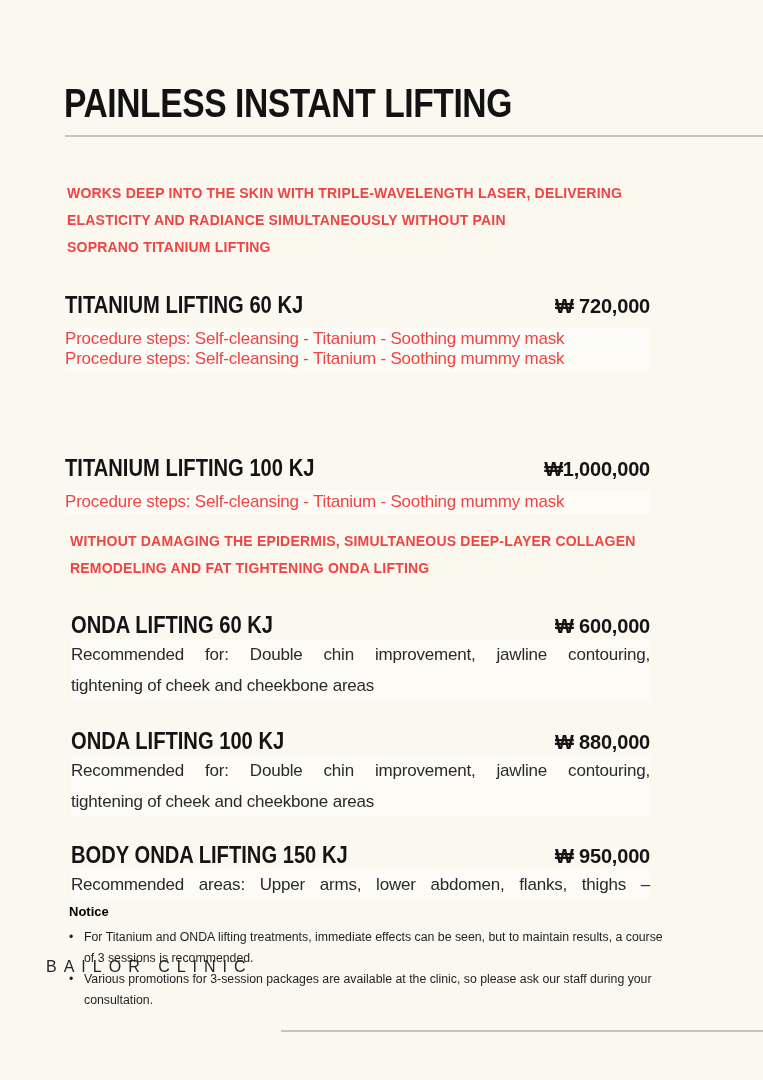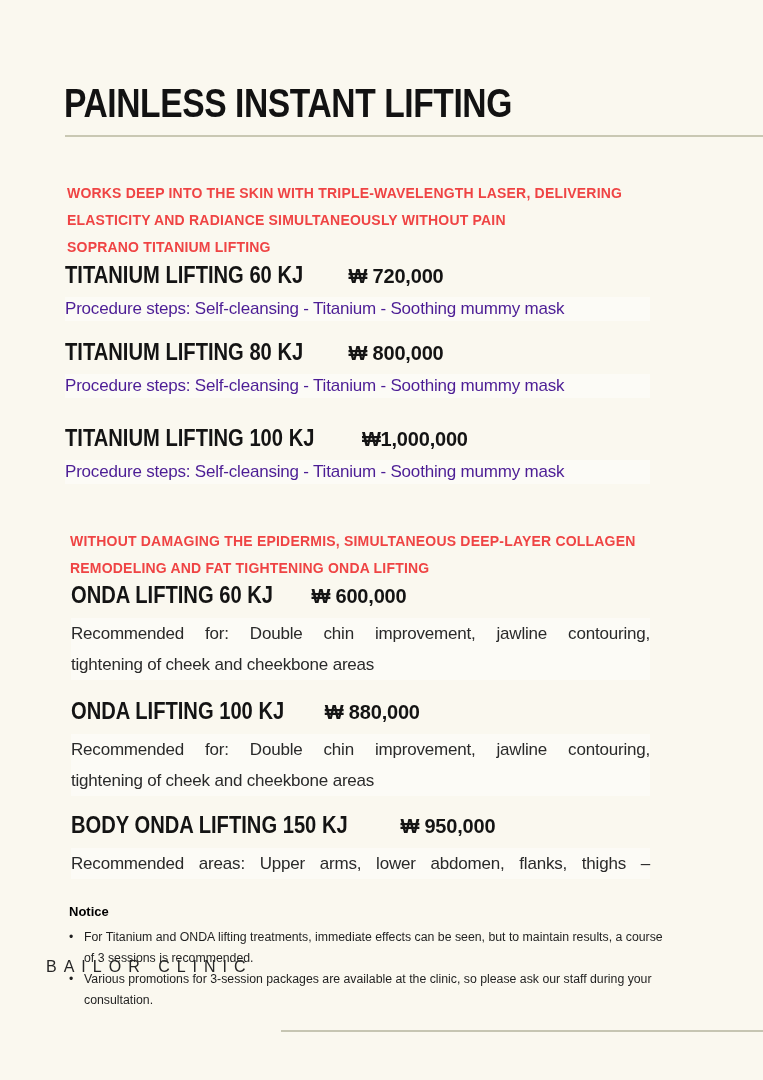--- a/index.html
+++ b/index.html
@@ -23,32 +23,32 @@
 
   .section-intro{
     font-weight:bold;font-size:14px;letter-spacing:0.2px;
     line-height:27px;white-space:pre-line;color:#ef4444;margin-top:20px;
   }
   #intro-1{left:67px;top:160px;width:640px;}
   #intro-2{left:70px;top:508px;width:645px;}
 
   .item{left:65px;width:585px;}
   .item.s2{left:71px;width:579px;}
-  .item-row{display:flex;justify-content:flex-start;align-items:baseline;line-height:26px;}
+  .item-row{display:flex;justify-content:space-between;align-items:baseline;line-height:26px;margin-top:30px;}
   .item-name{
     font-size:24px;font-weight:bold;white-space:nowrap;color:#141414;
     transform:scaleX(0.84);transform-origin:0 100%;
   }
   .item-price{font-size:20px;font-weight:bold;letter-spacing:-0.2px;white-space:nowrap;color:#141414;}
 
   .item-desc{
     margin-top:8px;font-size:17px;letter-spacing:-0.2px;line-height:24px;
-    color:#4c1d95;background:rgba(255,255,255,0.45);
+    color:#ef4444;background:rgba(255,255,255,0.45);
   }
-  .desc2{margin-top:9px;font-size:17px;letter-spacing:-0.2px;color:#2a2a2a;}
+  .desc2{font-size:17px;letter-spacing:-0.2px;color:#2a2a2a;}
   .dline{line-height:31px;background:rgba(255,255,255,0.45);}
   .dline.just{text-align:justify;text-align-last:justify;}
 
   #item-t60{top:262px;} #item-t80{top:339px;} #item-t100{top:425px;}
   #item-o60{top:582px;} #item-o100{top:698px;} #item-b150{top:812px;}
 
   .notice{left:69px;top:903px;width:615px;}
   .notice-heading{font-size:13px;font-weight:bold;color:#000000;line-height:18px;}
   .notice-list{margin-top:6px;}
   .notice-item{display:flex;gap:9px;font-size:12.3px;line-height:21px;color:#1f1f1f;}
@@ -76,24 +76,20 @@
 
   <div class="abs item" id="item-t60">
     <div class="item-row">
       <span class="item-name">TITANIUM LIFTING 60 KJ</span>
       <span class="item-price">₩ 720,000</span>
     </div>
     <div class="item-desc">Procedure steps: Self-cleansing - Titanium - Soothing mummy mask</div>
   </div>
 
   <div class="abs item" id="item-t80">
-    <div class="item-row">
-      <span class="item-name">TITANIUM LIFTING 80 KJ</span>
-      <span class="item-price">₩ 800,000</span>
-    </div>
     <div class="item-desc">Procedure steps: Self-cleansing - Titanium - Soothing mummy mask</div>
   </div>
 
   <div class="abs item" id="item-t100">
     <div class="item-row">
       <span class="item-name">TITANIUM LIFTING 100 KJ</span>
       <span class="item-price">₩1,000,000</span>
     </div>
     <div class="item-desc">Procedure steps: Self-cleansing - Titanium - Soothing mummy mask</div>
   </div>

